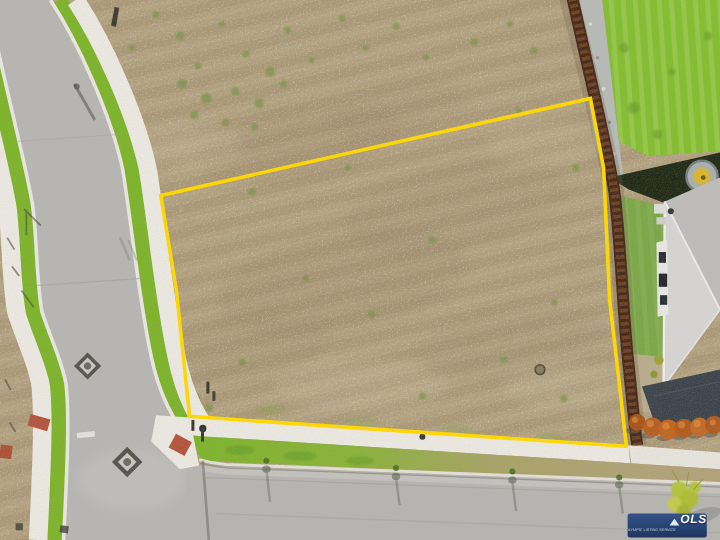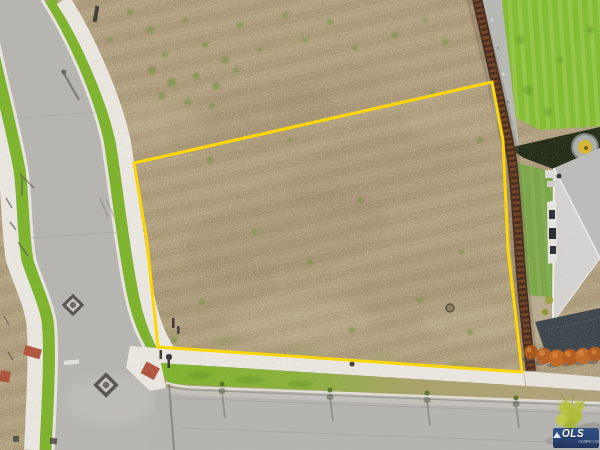--- a/index.html
+++ b/index.html
@@ -1,23 +1,23 @@
 <!DOCTYPE html>
 <html><head>
 <meta charset="utf-8">
 <style>
   html,body{margin:0;padding:0;background:#222;}
   #stage{position:relative;width:600px;height:450px;overflow:hidden;background:#b3a07b;
          font-family:"Liberation Sans",sans-serif;}
   #scene{position:absolute;left:0;top:0;width:600px;height:450px;display:block;}
   
-  .wm{position:absolute;right:1px;bottom:2px;width:46px;height:20px;
+  .wm{position:absolute;right:11px;bottom:2px;width:66px;height:20px;
       background:linear-gradient(180deg,#2a4c86 0%,#1d3a70 55%,#142a55 100%);
       border-radius:2px;opacity:.92;color:#fff;overflow:hidden;
-      display:flex;flex-direction:column;align-items:flex-start;justify-content:center;line-height:1;}
+      display:flex;flex-direction:column;align-items:flex-end;justify-content:center;line-height:1;}
   .wm-top{display:flex;align-items:flex-end;gap:1px;}
   .wm-tri{width:0;height:0;border-left:4px solid transparent;border-right:4px solid transparent;
           border-bottom:6px solid #e8edf5;margin-bottom:1px;}
   .wm-abbr{font-size:10px;font-weight:bold;font-style:italic;letter-spacing:.5px;
            text-shadow:0 1px 1px rgba(0,0,0,.5);}
   .wm-sub{font-size:7px;white-space:nowrap;transform:scale(.45);transform-origin:center top;
           color:#cdd8ea;margin-top:.5px;}
 </style>
 </head>
 <body>

